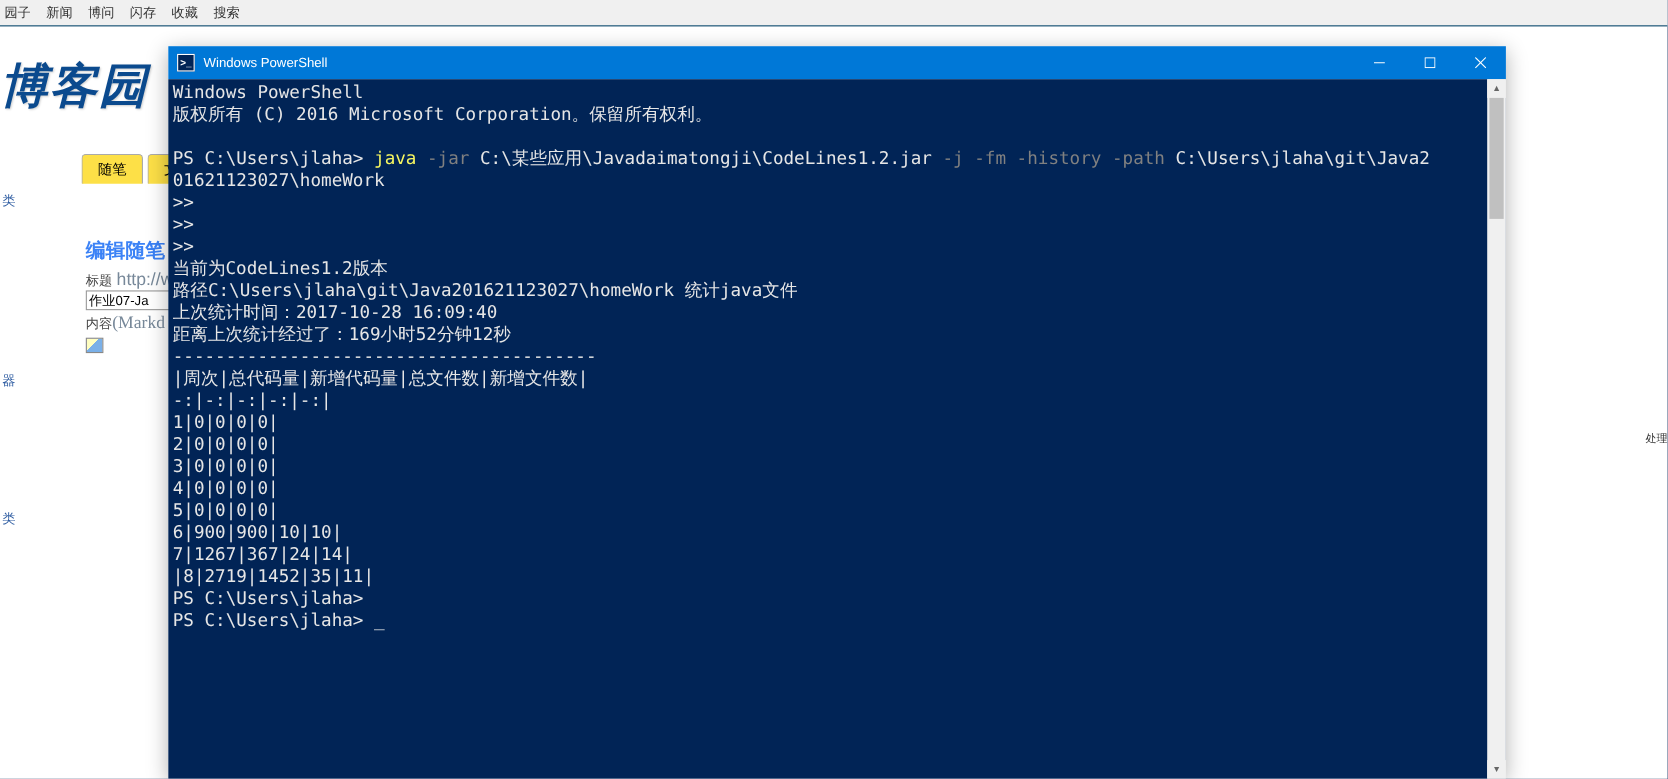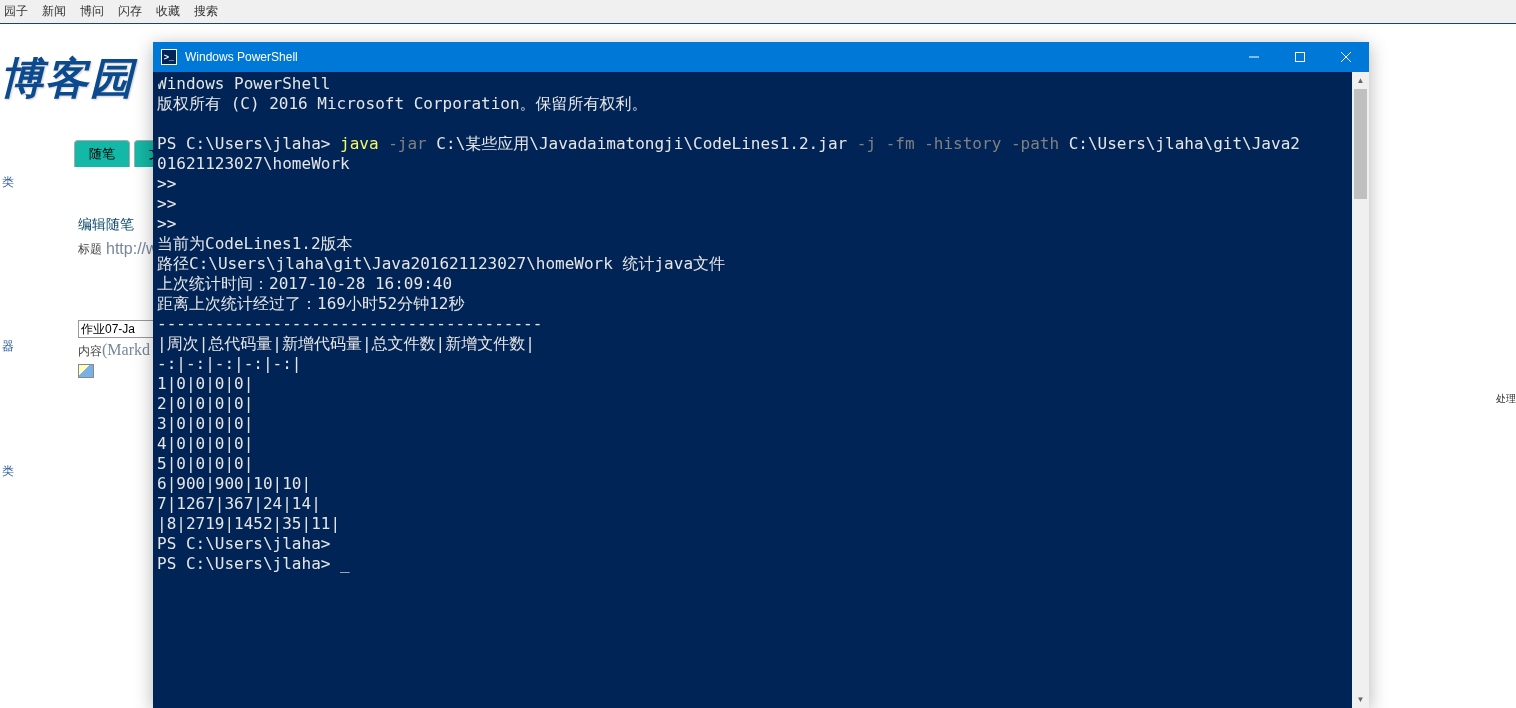--- a/index.html
+++ b/index.html
@@ -4,47 +4,47 @@
 <style>
 * { margin: 0; padding: 0; box-sizing: border-box; }
 body { font-family: "Microsoft YaHei", sans-serif; background: #fff; width: 1516px; height: 708px; overflow: hidden; position: relative; }
 
 .browser-menubar { position: absolute; top: 0; left: 0; right: 0; height: 24px; background: #f0f0f0; border-bottom: 1px solid #0c4a6e; display: flex; align-items: center; padding-left: 4px; font-size: 12px; color: #333; }
 .browser-menubar span { margin-right: 14px; cursor: pointer; }
 
 .blog-logo { position: absolute; top: 50px; left: 0; font-size: 43px; font-weight: bold; color: #0b4a8e; text-shadow: 1px 1px 2px rgba(0,0,0,0.2); font-style: italic; letter-spacing: 2px; }
 
 .tab-row { position: absolute; top: 140px; left: 74px; display: flex; }
-.tab { background: #14b8a6; border: 1px solid #aaa; border-bottom: none; padding: 4px 14px; font-size: 13px; border-radius: 4px 4px 0 0; margin-right: 4px; }
+.tab { background: #fde047; border: 1px solid #aaa; border-bottom: none; padding: 4px 14px; font-size: 13px; border-radius: 4px 4px 0 0; margin-right: 4px; }
 
 .edit-panel { position: absolute; top: 216px; left: 78px; font-size: 13px; }
-.edit-header { font-weight: normal; margin-bottom: 6px; font-size: 14px; color: #0c4a6e; }
-.field-row { display: flex; align-items: center; margin-bottom: 17px; }
+.edit-header { font-weight: bold; margin-bottom: 6px; font-size: 18px; color: #3b82f6; }
+.field-row { display: flex; align-items: center; margin-bottom: 0; }
 .field-label { font-size: 12px; color: #444; width: 28px; }
 .field-hint { font-size: 16px; color: #789; }
-.title-input { border: 1px solid #999; padding: 1px 2px; font-size: 12px; width: 88px; margin-top: 45px; }
+.title-input { border: 1px solid #999; padding: 1px 2px; font-size: 12px; width: 88px; }
 .content-label { font-size: 12px; color: #444; margin-top: 3px; font-family: Liberation Serif, serif; }
 .img-icon { margin-top: 4px; width: 16px; height: 14px; border: 1px solid #888; background: linear-gradient(135deg,#fffec0 40%,#7ab0e8 40%); display: inline-block; }
 
 .left-cat { position: absolute; top: 232px; left: 0; width: 22px; }
 .cat-item { font-size: 12px; color: #2b5aa0; padding: 6px 2px; cursor: pointer; }
 .cat-item + .cat-item { margin-top: 100px; }
 
 .right-truncated { position: absolute; top: 392px; right: 0; font-size: 10px; color: #333; }
 
 .ps-window { position: absolute; top: 42px; left: 153px; width: 1216px; height: 666px; box-shadow: 0 4px 18px rgba(0,0,0,0.3); display: flex; flex-direction: column; }
 .ps-titlebar { height: 30px; background: #0078d7; display: flex; align-items: center; color: #fff; font-size: 12px; padding-left: 8px; }
 .ps-icon { width: 16px; height: 16px; background: #012456; border: 1px solid #fff; margin-right: 8px; display: flex; align-items: center; justify-content: center; font-size: 9px; font-weight: bold; color: #fff; }
 .ps-title { flex: 1; }
 .ps-controls { display: flex; height: 100%; }
 .ps-btn { width: 46px; height: 100%; display: flex; align-items: center; justify-content: center; cursor: pointer; }
 .ps-btn svg { width: 10px; height: 10px; stroke: #fff; stroke-width: 1; fill: none; }
 
 .ps-body-wrap { flex: 1; display: flex; background: #012456; }
-.ps-body { flex: 1; font-family: "NSimSun","SimSun",Consolas,monospace; font-size: 16px; color: #e6e6e6; line-height: 20px; padding: 2px 4px; white-space: pre; overflow: hidden; border-radius: 29px; }
+.ps-body { flex: 1; font-family: "NSimSun","SimSun",Consolas,monospace; font-size: 16px; color: #e6e6e6; line-height: 20px; padding: 2px 4px; white-space: pre; overflow: hidden; }
 .ps-scrollbar { width: 17px; background: #f0f0f0; position: relative; }
 .ps-scroll-up, .ps-scroll-down { height: 17px; background: #f0f0f0; display: flex; align-items: center; justify-content: center; font-size: 8px; color: #666; }
 .ps-scroll-down { position: absolute; bottom: 0; left: 0; right: 0; }
 .ps-thumb { position: absolute; top: 17px; left: 2px; right: 2px; height: 110px; background: #c0c0c0; }
 
 .y { color: #f7f760; }
 .g { color: #808080; }
 .cursor { color: #e6e6e6; }
 </style>
 </head>

